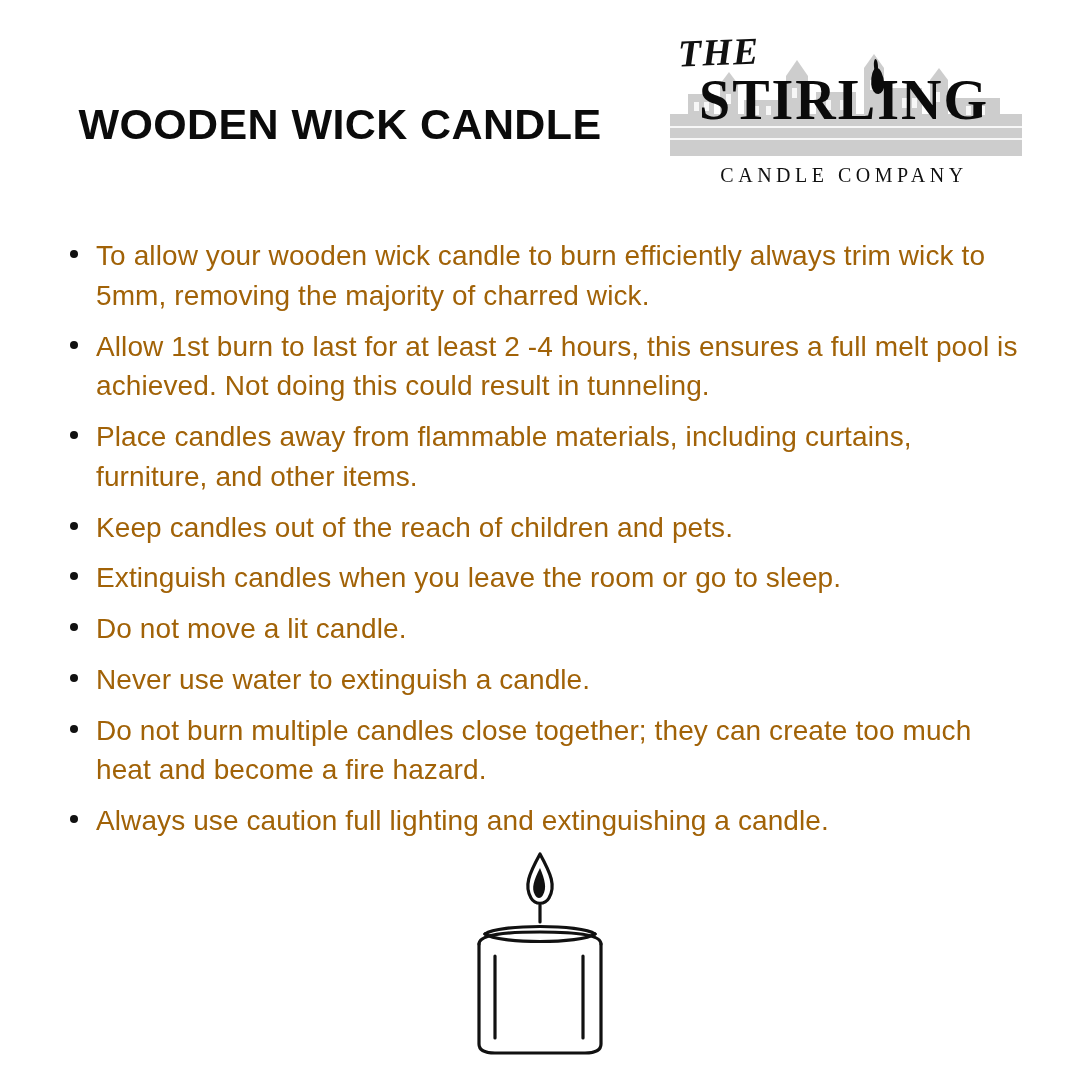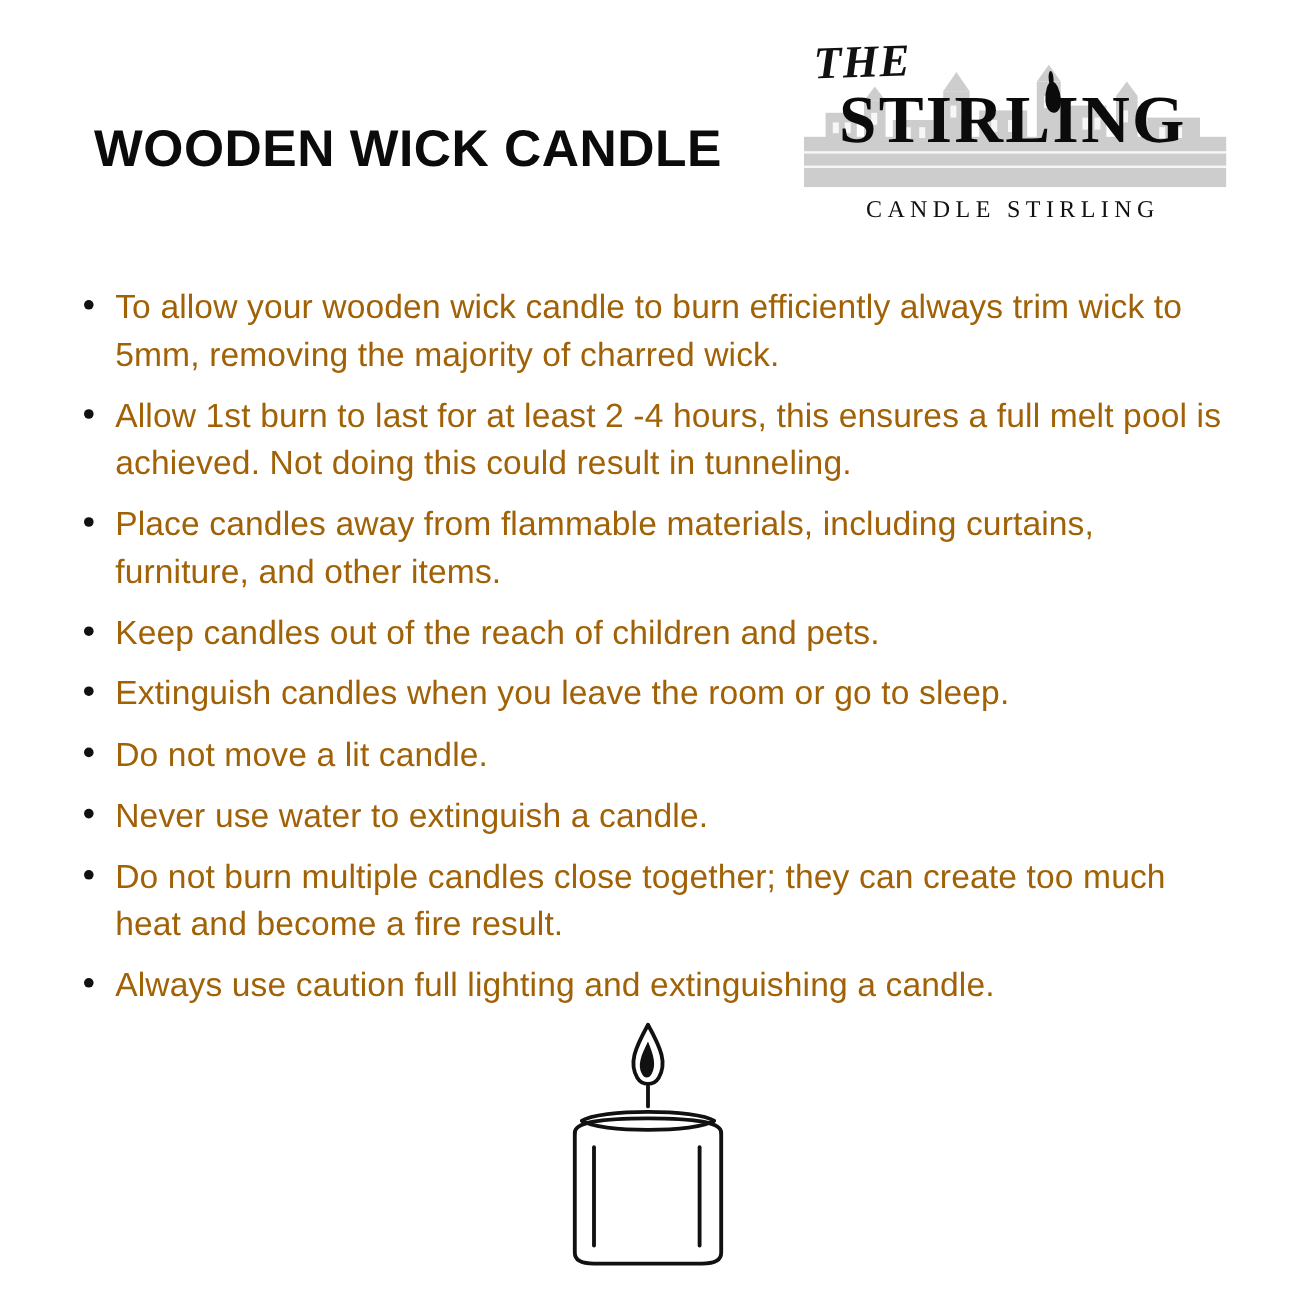--- a/index.html
+++ b/index.html
@@ -203,34 +203,34 @@
           <rect x="0" y="84" width="352" height="2"></rect>
         </g>
       </svg>
       <div class="logo-the">
         <span>THE</span>
       </div>
       <div class="logo-stirling">
         <span>STIRLING</span>
       </div>
       <div class="logo-flame"></div>
-      <div class="logo-sub">CANDLE STIRLING</div>
+      <div class="logo-sub">CANDLE COMPANY</div>
     </div>
   </div>
 
   <div class="content">
     <ul class="care-list">
       <li>To allow your wooden wick candle to burn efficiently always trim wick to 5mm, removing the majority of charred wick.</li>
       <li>Allow 1st burn to last for at least 2 -4 hours, this ensures a full melt pool is achieved.  Not doing this could result in tunneling.</li>
       <li>Place candles away from flammable materials, including curtains, furniture, and other items.</li>
       <li>Keep candles out of the reach of children and pets.</li>
       <li>Extinguish candles when you leave the room or go to sleep.</li>
       <li>Do not move a lit candle.</li>
       <li>Never use water to extinguish a candle.</li>
-      <li>Do not burn multiple candles close together; they can create too much heat and become a fire result.</li>
+      <li>Do not burn multiple candles close together; they can create too much heat and become a fire hazard.</li>
       <li>Always use caution full lighting and extinguishing a candle.</li>
     </ul>
   </div>
 
   <div class="candle-wrap">
     <svg width="170" height="210" viewBox="0 0 170 210">
       <g fill="none" stroke="#111111" stroke-width="3.2" stroke-linecap="round" stroke-linejoin="round">
 
         <path d="M85 6 C 96 26, 101 38, 94 50 C 90 57, 80 57, 76 50 C 69 38, 74 26, 85 6 Z"></path>
         <path d="M85 20 C 90 32, 92 40, 88 47 C 86 51, 82 51, 80 47 C 76 40, 79 32, 85 20 Z" fill="#111111" stroke="none"></path>

